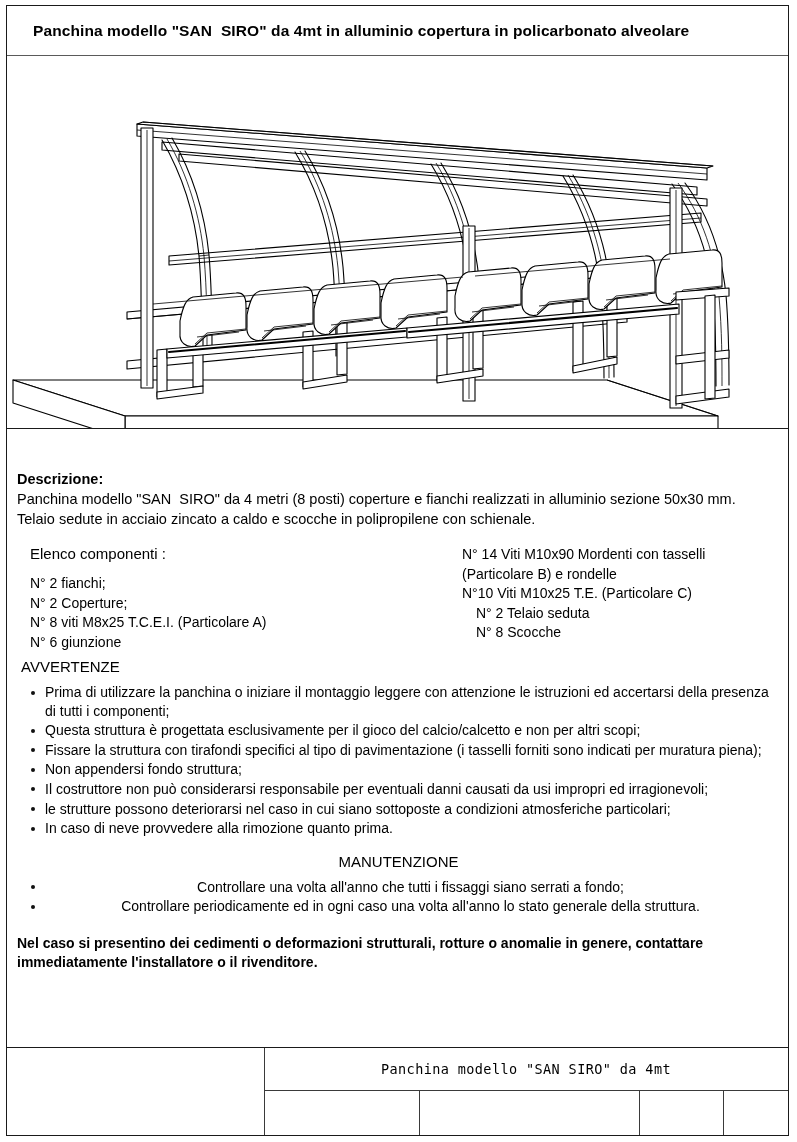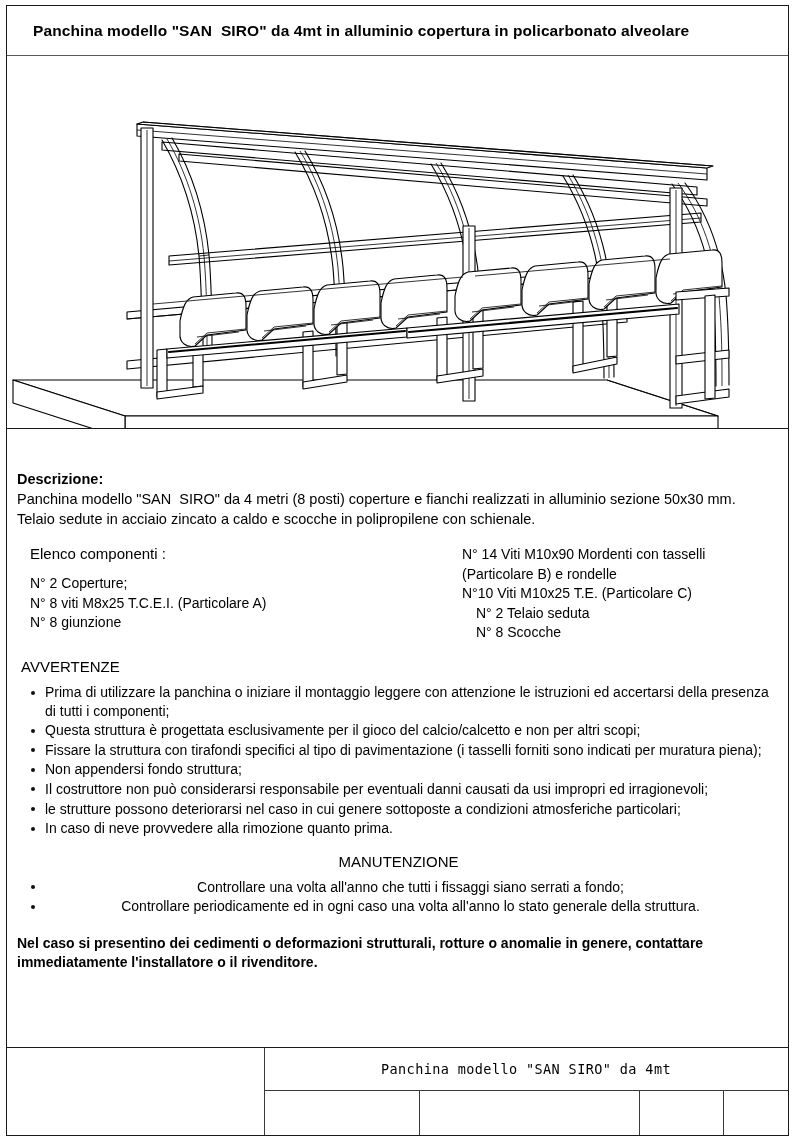--- a/index.html
+++ b/index.html
@@ -272,43 +272,44 @@
     <div class="pad">
       <div class="lbl-bold">Descrizione:</div>
       <div class="lbl">Panchina modello "SAN  SIRO" da 4 metri (8 posti) coperture e fianchi realizzati in alluminio sezione 50x30 mm.</div>
       <div class="lbl">Telaio sedute in acciaio zincato a caldo e scocche in polipropilene con schienale.</div>
     </div>
 
     <div class="comp-wrap">
       <div class="comp-left">
         <div class="comp-head">Elenco componenti :</div>
         <div class="body">
+          <div class="comp-line">N° 2 fianchi;</div>
           <div class="comp-line">N° 2 Coperture;</div>
           <div class="comp-line">N° 8 viti M8x25 T.C.E.I. (Particolare A)</div>
-          <div class="comp-line">N° 8 giunzione</div>
+          <div class="comp-line">N° 6 giunzione</div>
         </div>
       </div>
       <div class="comp-right">
         <div class="comp-line">N° 14 Viti M10x90 Mordenti con tasselli</div>
         <div class="comp-line">(Particolare B) e rondelle</div>
         <div class="comp-line">N°10 Viti M10x25 T.E. (Particolare C)</div>
         <div class="comp-line ind">N° 2 Telaio seduta</div>
         <div class="comp-line ind">N° 8 Scocche</div>
       </div>
     </div>
 
     <div class="sec">
       <div class="sec-title">AVVERTENZE</div>
       <ul class="bl">
         <li>Prima di utilizzare la panchina o iniziare il montaggio leggere con attenzione le istruzioni ed accertarsi della presenza di tutti i componenti;</li>
         <li>Questa struttura  è progettata esclusivamente per il gioco del calcio/calcetto e non per altri scopi;</li>
         <li>Fissare la struttura  con tirafondi specifici al tipo di pavimentazione (i tasselli forniti sono indicati per muratura piena);</li>
         <li>Non appendersi fondo struttura;</li>
         <li>Il costruttore non può considerarsi responsabile per eventuali danni causati da usi impropri ed irragionevoli;</li>
-        <li>le strutture possono deteriorarsi nel caso in cui genere sottoposte a condizioni atmosferiche particolari;</li>
+        <li>le strutture possono deteriorarsi nel caso in cui siano sottoposte a condizioni atmosferiche particolari;</li>
         <li>In caso di neve provvedere alla rimozione quanto prima.</li>
       </ul>
     </div>
 
     <div class="sec" style="margin-top:12px;text-align:center;">
       <div class="sec-title">MANUTENZIONE</div>
       <ul class="bl">
         <li>Controllare una volta all'anno che tutti i fissaggi siano serrati a fondo;</li>
         <li>Controllare periodicamente ed in ogni caso una volta all'anno lo stato generale della struttura.</li>
       </ul>

